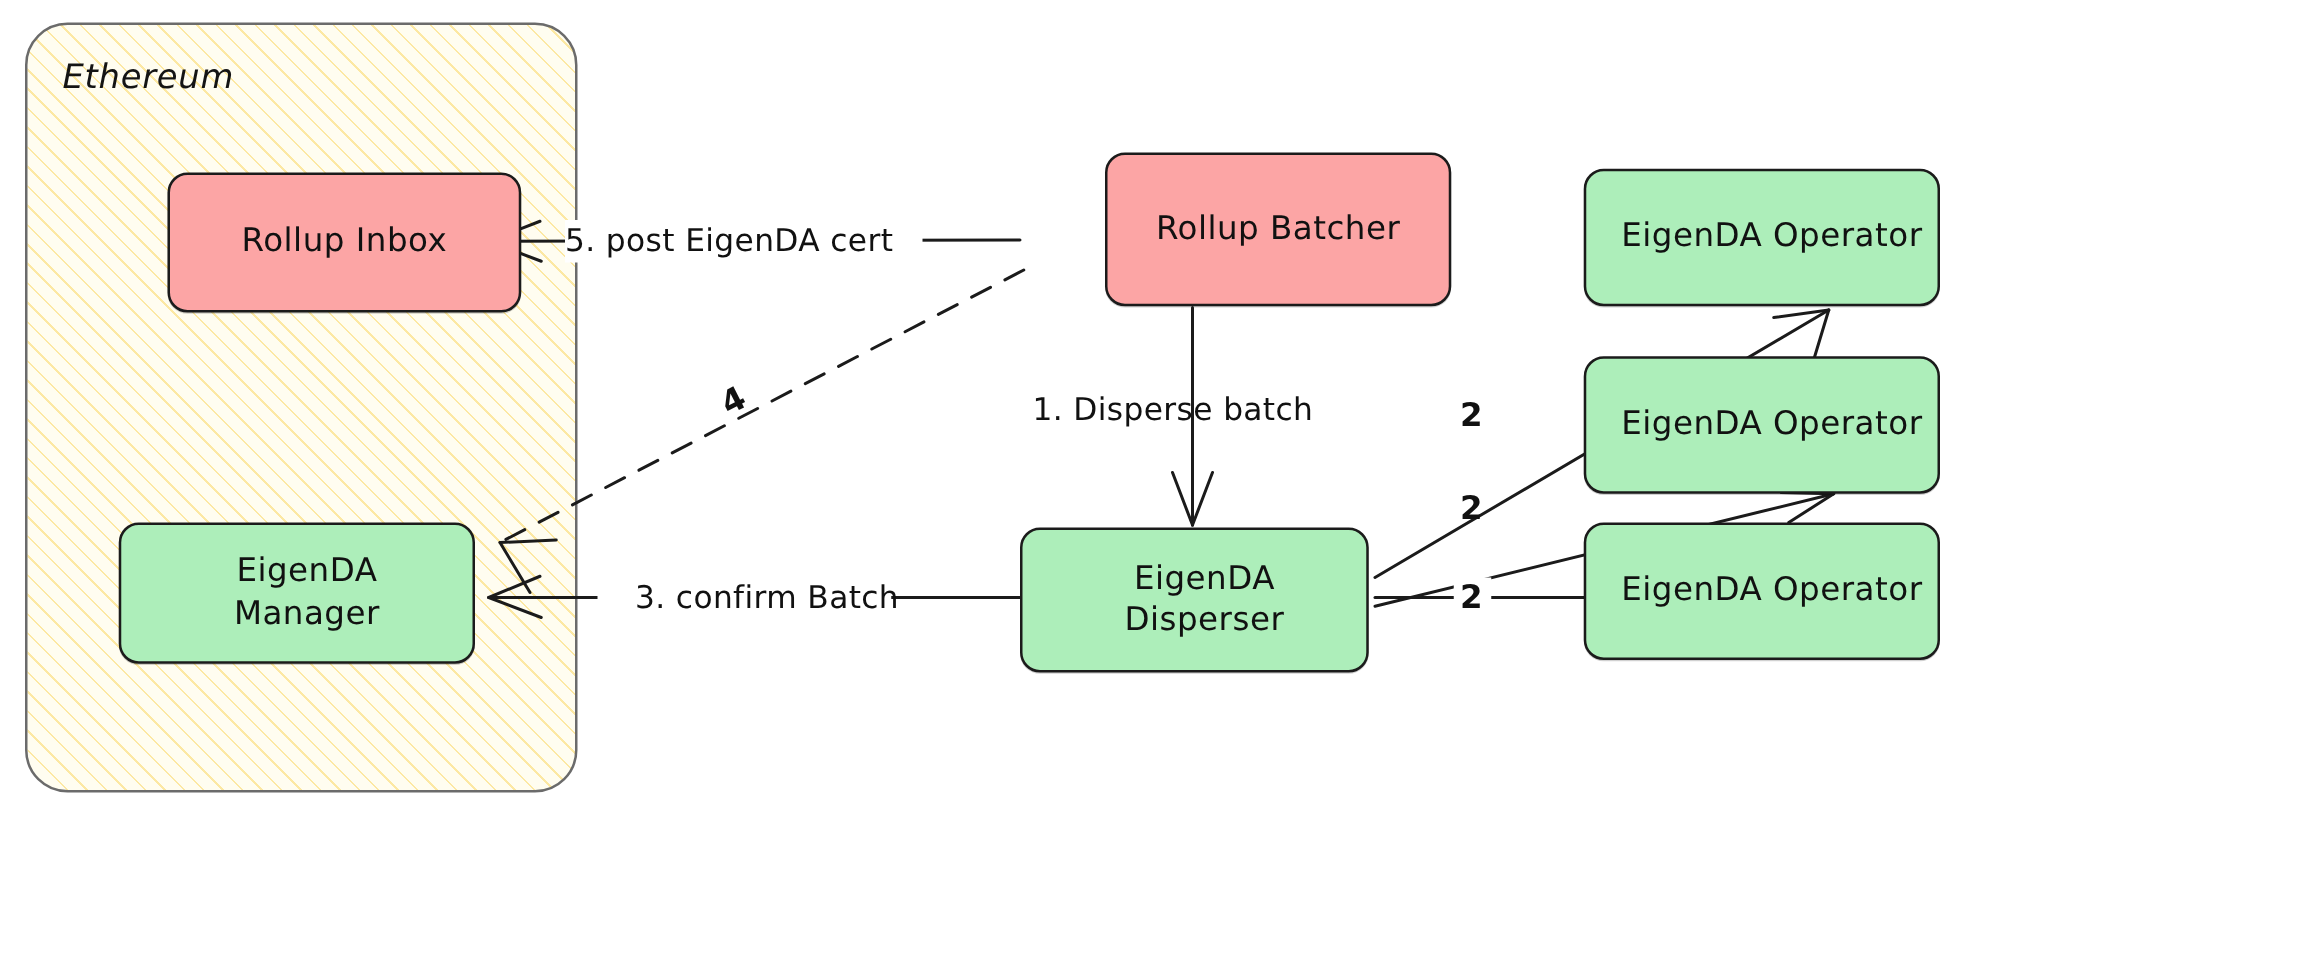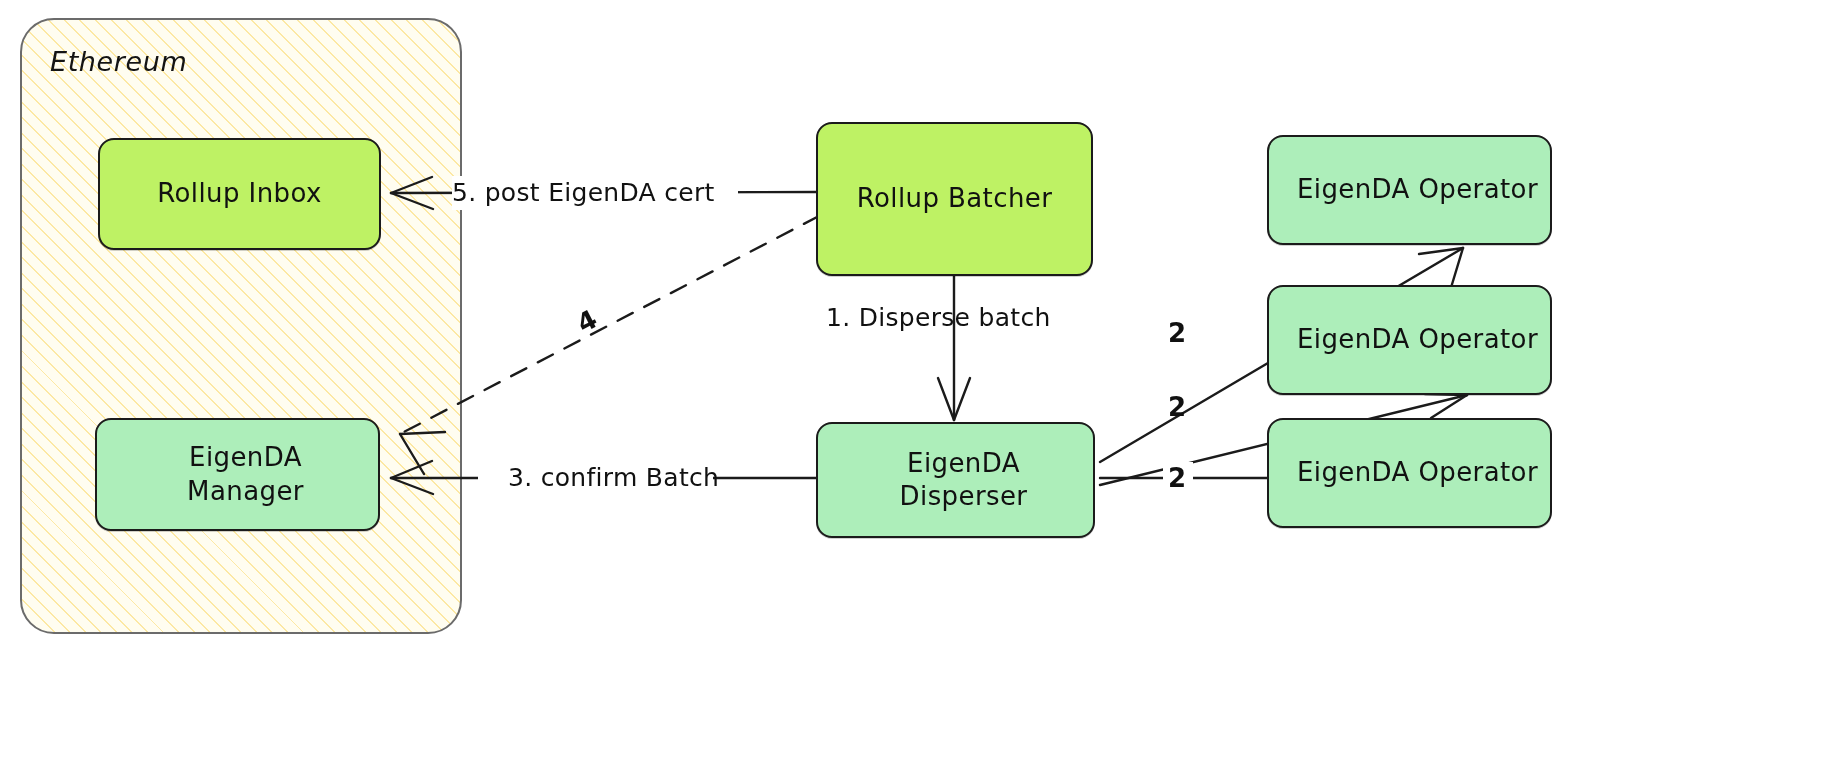--- a/index.html
+++ b/index.html
@@ -38,21 +38,21 @@
     justify-content:center;
     text-align:center;
     font-size:26px;
     line-height:1.28;
     color:#111111;
     letter-spacing:.4px;
     box-sizing:border-box;
     white-space:pre-line;
     box-shadow:0 1px 0 rgba(0,0,0,.18);
   }
-  .node.blue{background:#bef264;}
+  .node.blue{background:#fca5a5;margin-left:36px;}
   .node.green{background:#adeeba;padding-left:16px;}
 
   
   .edge-label{
     position:absolute;
     font-size:25px;
     color:#111111;
     background:transparent;
     white-space:nowrap;
     letter-spacing:.3px;
@@ -127,38 +127,38 @@
 
   <div class="label-mask" style="left:452px;top:176px;width:286px;height:34px;"></div>
   <div class="label-mask" style="left:478px;top:461px;width:235px;height:34px;"></div>
   <div class="label-mask" style="left:1163px;top:462px;width:30px;height:34px;"></div>
 
   <div class="node blue" style="left:98px;top:138px;width:283px;height:112px;">Rollup Inbox</div>
 
   <div class="node green" style="left:95px;top:418px;width:285px;height:113px;">EigenDA
 Manager</div>
 
-  <div class="node blue" style="left:816px;top:122px;width:277px;height:154px;">Rollup Batcher</div>
+  <div class="node blue" style="left:848px;top:122px;width:277px;height:123px;">Rollup Batcher</div>
 
   <div class="node green" style="left:816px;top:422px;width:279px;height:116px;">EigenDA
 Disperser</div>
 
   <div class="node green" style="left:1267px;top:135px;width:285px;height:110px;">EigenDA Operator</div>
 
   <div class="node green" style="left:1267px;top:285px;width:285px;height:110px;">EigenDA Operator</div>
 
   <div class="node green" style="left:1267px;top:418px;width:285px;height:110px;">EigenDA Operator</div>
 
   <div class="edge-label" style="left:452px;top:178px;">5. post EigenDA cert</div>
 
   <div class="edge-label num rot" style="left:578px;top:306px;transform:rotate(-27deg);">4</div>
 
   <div class="edge-label" style="left:508px;top:463px;">3. confirm Batch</div>
 
-  <div class="edge-label" style="left:826px;top:303px;">1. Disperse batch</div>
+  <div class="edge-label" style="left:826px;top:313px;">1. Disperse batch</div>
 
   <div class="edge-label num" style="left:1168px;top:318px;">2</div>
 
   <div class="edge-label num" style="left:1168px;top:392px;">2</div>
 
   <div class="edge-label num" style="left:1168px;top:463px;">2</div>
 
 </div>
 
 </body></html>

